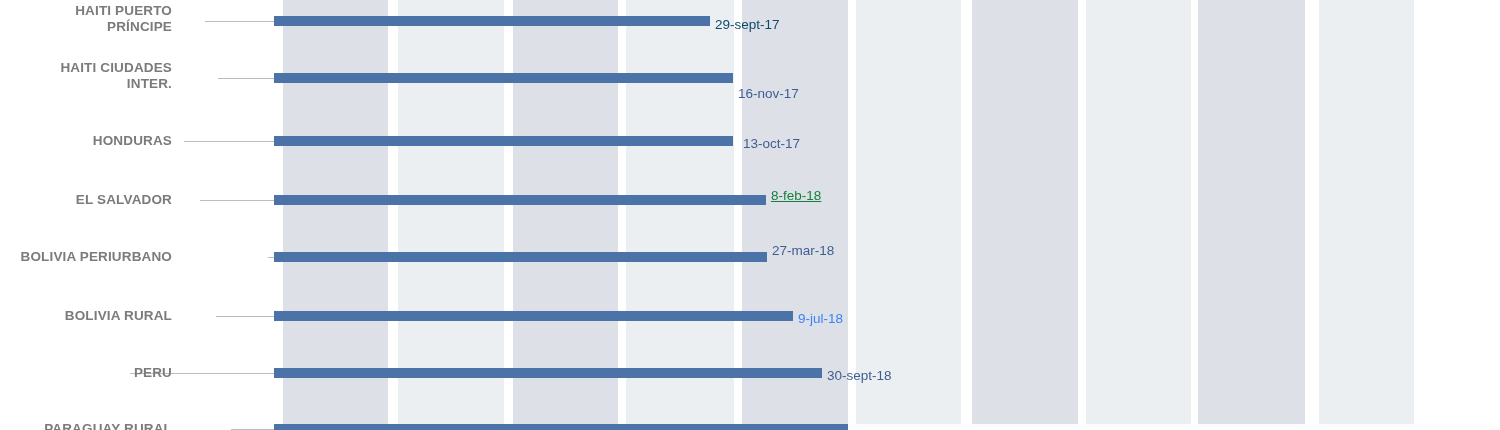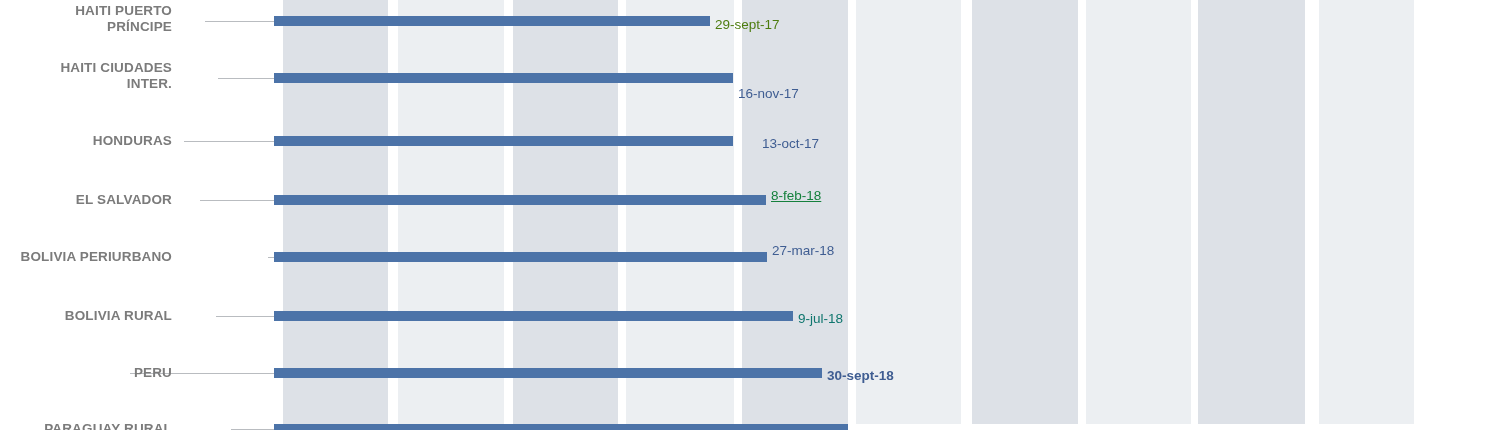--- a/index.html
+++ b/index.html
@@ -84,44 +84,44 @@
       <div class="band" style="left: 1086px; width: 105px; background: rgb(236, 239, 242);"></div>
       <div class="band" style="left: 1198px; width: 107px; background: rgb(221, 225, 231);"></div>
       <div class="band" style="left: 1319px; width: 106px; background: rgb(236, 239, 242);"></div>
     </div>
 
   <div id="rows-layer">
       <div class="leader" style="left: 205px; top: 21px; width: 69px; background: rgb(185, 188, 192);"></div>
       <div class="cat-label" style="top: 3px; color: rgb(123, 123, 123);">HAITI PUERTO
 PRÍNCIPE</div>
       <div class="bar" style="top: 16px; left: 274px; width: 436px; background: rgb(76, 115, 168);"></div>
-      <div class="bar-value" style="left: 715px; top: 18px; color: #4d7c0f;">29-sept-17</div>
+      <div class="bar-value" style="left: 715px; top: 18px; color: #0c4a6e;">29-sept-17</div>
       <div class="leader" style="left: 218px; top: 78px; width: 56px; background: rgb(185, 188, 192);"></div>
       <div class="cat-label" style="top: 60px; color: rgb(123, 123, 123);">HAITI CIUDADES
 INTER.</div>
       <div class="bar" style="top: 73px; left: 274px; width: 459px; background: rgb(76, 115, 168);"></div>
       <div class="bar-value" style="left: 738px; top: 75px; color: rgb(63, 93, 146); margin-top: 12px;">16-nov-17</div>
       <div class="leader" style="left: 184px; top: 141px; width: 90px; background: rgb(185, 188, 192);"></div>
       <div class="cat-label" style="top: 133px; color: rgb(123, 123, 123);">HONDURAS</div>
       <div class="bar" style="top: 136px; left: 274px; width: 459px; background: rgb(76, 115, 168);"></div>
-      <div class="bar-value" style="left: 762px; top: 137px; color: rgb(63, 93, 146);">13-oct-17</div>
+      <div class="bar-value" style="left: 743px; top: 137px; color: rgb(63, 93, 146);">13-oct-17</div>
       <div class="leader" style="left: 200px; top: 200px; width: 74px; background: rgb(185, 188, 192);"></div>
       <div class="cat-label" style="top: 192px; color: rgb(123, 123, 123);">EL SALVADOR</div>
       <div class="bar" style="top: 195px; left: 274px; width: 492px; background: rgb(76, 115, 168);"></div>
       <div class="bar-value" style="left: 771px; top: 189px; color: #15803d; text-decoration: underline;">8-feb-18</div>
       <div class="leader" style="left: 268px; top: 257px; width: 6px; background: rgb(185, 188, 192);"></div>
       <div class="cat-label" style="top: 249px; color: rgb(123, 123, 123);">BOLIVIA PERIURBANO</div>
       <div class="bar" style="top: 252px; left: 274px; width: 493px; background: rgb(76, 115, 168);"></div>
       <div class="bar-value" style="left: 772px; top: 244px; color: rgb(63, 93, 146);">27-mar-18</div>
       <div class="leader" style="left: 216px; top: 316px; width: 58px; background: rgb(185, 188, 192);"></div>
       <div class="cat-label" style="top: 308px; color: rgb(123, 123, 123);">BOLIVIA RURAL</div>
       <div class="bar" style="top: 311px; left: 274px; width: 519px; background: rgb(76, 115, 168);"></div>
-      <div class="bar-value" style="left: 798px; top: 312px; color: #0f766e;">9-jul-18</div>
+      <div class="bar-value" style="left: 798px; top: 312px; color: #3b82f6;">9-jul-18</div>
       <div class="leader" style="left: 130px; top: 373px; width: 144px; background: rgb(185, 188, 192);"></div>
       <div class="cat-label" style="top: 365px; color: rgb(123, 123, 123);">PERU</div>
       <div class="bar" style="top: 368px; left: 274px; width: 548px; background: rgb(76, 115, 168);"></div>
-      <div class="bar-value" style="left: 827px; top: 369px; color: rgb(63, 93, 146); font-weight: bold;">30-sept-18</div>
+      <div class="bar-value" style="left: 827px; top: 369px; color: rgb(63, 93, 146);">30-sept-18</div>
       <div class="leader" style="left: 231px; top: 429px; width: 43px; background: rgb(185, 188, 192);"></div>
       <div class="cat-label" style="top: 421px; color: rgb(123, 123, 123);">PARAGUAY RURAL</div>
       <div class="bar" style="top: 424px; left: 274px; width: 574px; background: rgb(76, 115, 168);"></div>
     </div>
 
 </div>
 
 </body></html>

